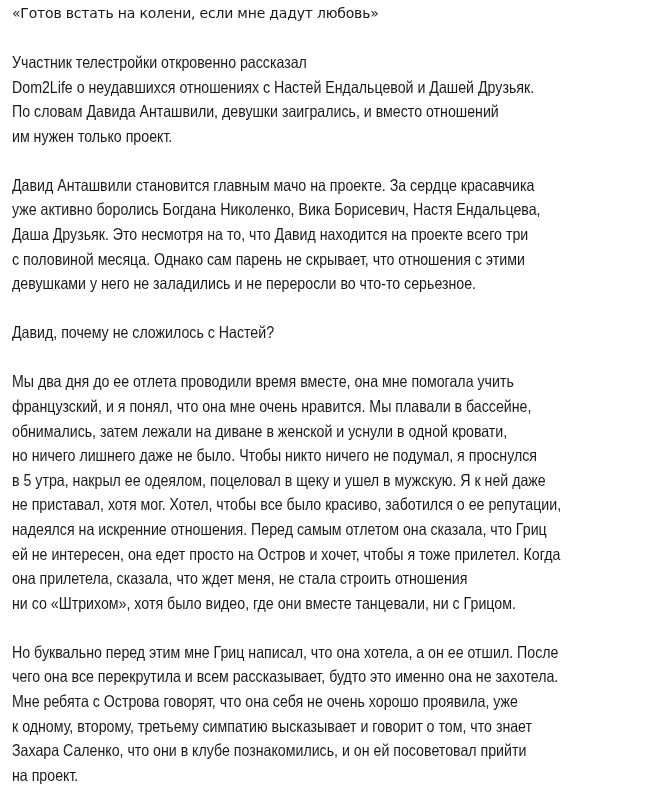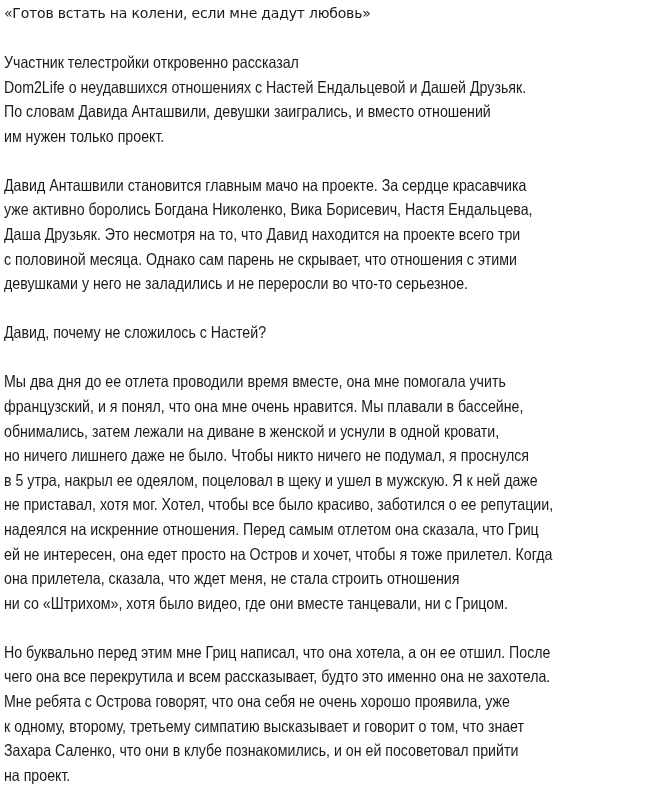--- a/index.html
+++ b/index.html
@@ -7,21 +7,21 @@
       padding: 0;
       background: #ffffff;
     }
     body {
       width: 670px;
       height: 786px;
       overflow: hidden;
       color: #1a1a1a;
     }
     .page {
-      padding: 3px 0 0 4px;
+      padding: 3px 0 0 12px;
     }
     .title {
       font-family: "DejaVu Sans", sans-serif;
       font-size: 14px;
       line-height: 20px;
       letter-spacing: -0.2px;
       margin: 0 0 27px 0;
       white-space: nowrap;
     }
     .para {

